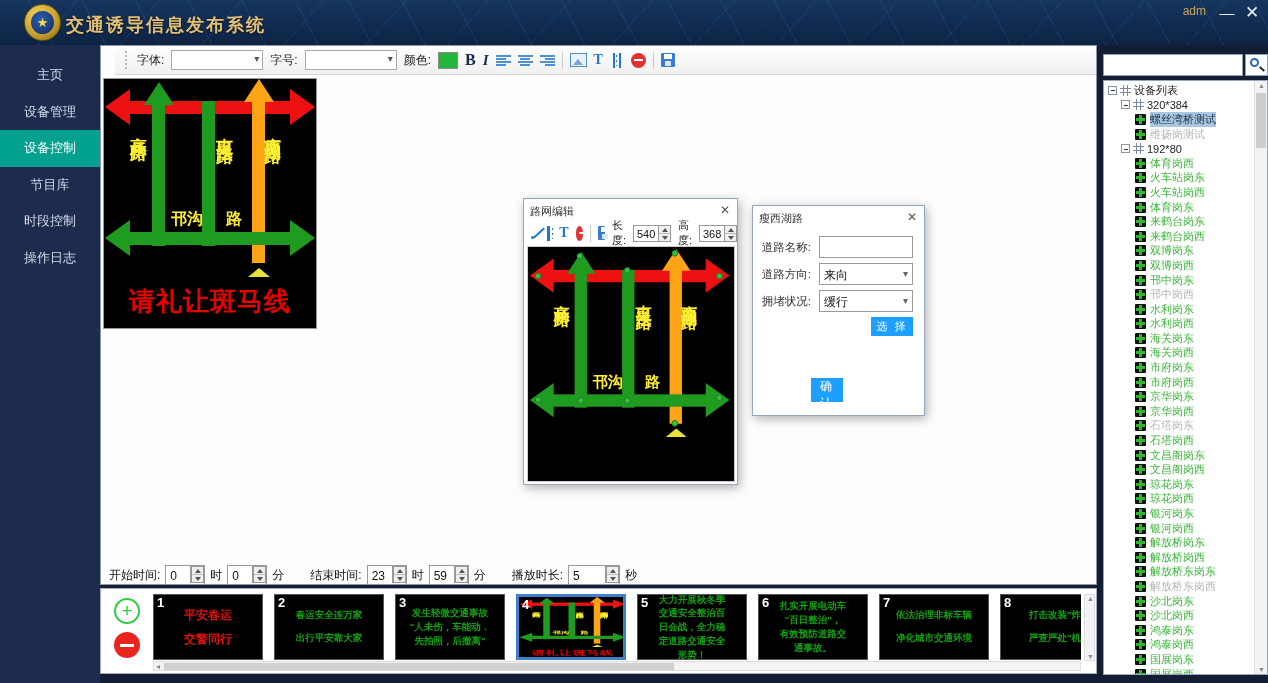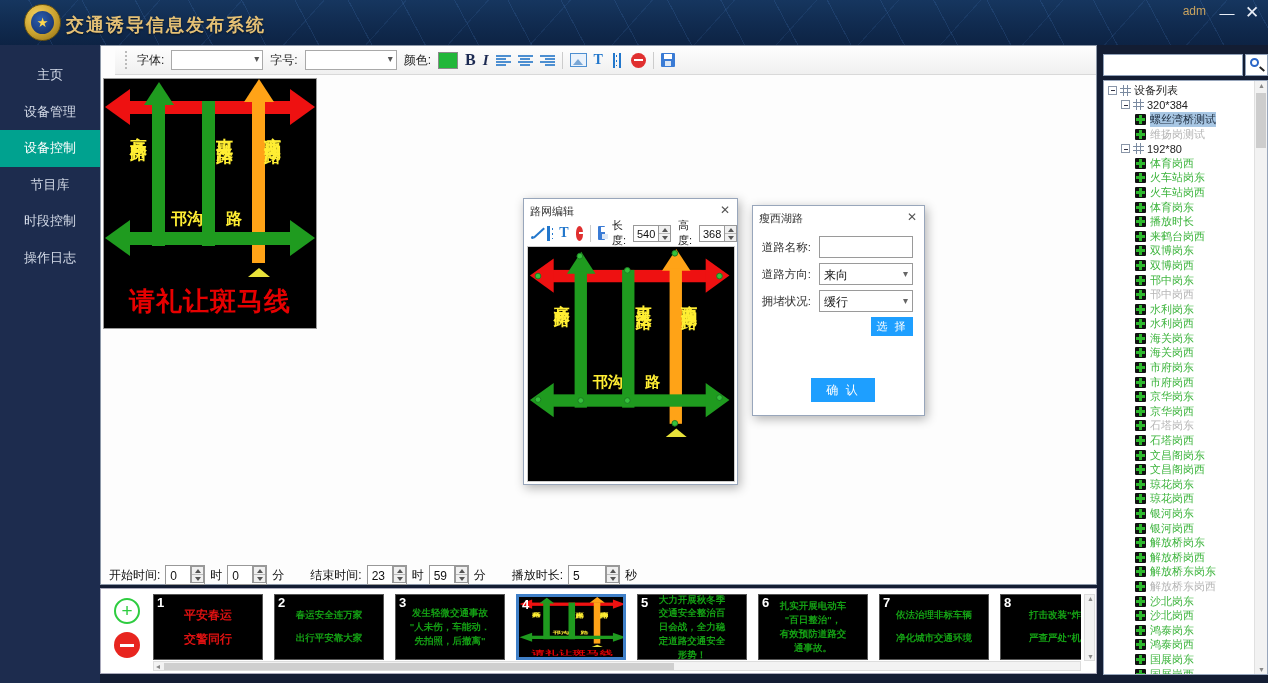--- a/index.html
+++ b/index.html
@@ -431,21 +431,21 @@
   </div>
   <div class="frow" style="top:57px">
     <span class="flbl">道路方向:</span>
     <span class="fin fsel">来向</span>
   </div>
   <div class="frow" style="top:84px">
     <span class="flbl">拥堵状况:</span>
     <span class="fin fsel">缓行</span>
   </div>
   <button class="btn-blue" style="position:absolute;left:118px;top:111px;width:42px;height:19px;font-size:11px;">选 择</button>
-  <button class="btn-blue" style="position:absolute;left:58px;top:172px;width:64px;height:24px;">确 认</button>
+  <button class="btn-blue" style="position:absolute;left:58px;top:172px;width:32px;height:24px;">确 认</button>
 </div>
 
 <div class="thumbs-panel">
   <div class="pm pm-add">+</div>
   <div class="pm pm-del"></div>
   <div class="strip" id="strip">
       <div class="thumb">
         <span class="num">1</span>
         <div class="lines c-red">
           <div>平安春运</div>
@@ -577,21 +577,21 @@
       <div class="trow t-leaf">
         <span class="sig"></span>
         <span class="lbl online">火车站岗西</span>
       </div>
       <div class="trow t-leaf">
         <span class="sig"></span>
         <span class="lbl online">体育岗东</span>
       </div>
       <div class="trow t-leaf">
         <span class="sig"></span>
-        <span class="lbl online">播放时长</span>
+        <span class="lbl online">来鹤台岗东</span>
       </div>
       <div class="trow t-leaf">
         <span class="sig"></span>
         <span class="lbl online">来鹤台岗西</span>
       </div>
       <div class="trow t-leaf">
         <span class="sig"></span>
         <span class="lbl online">双博岗东</span>
       </div>
       <div class="trow t-leaf">

